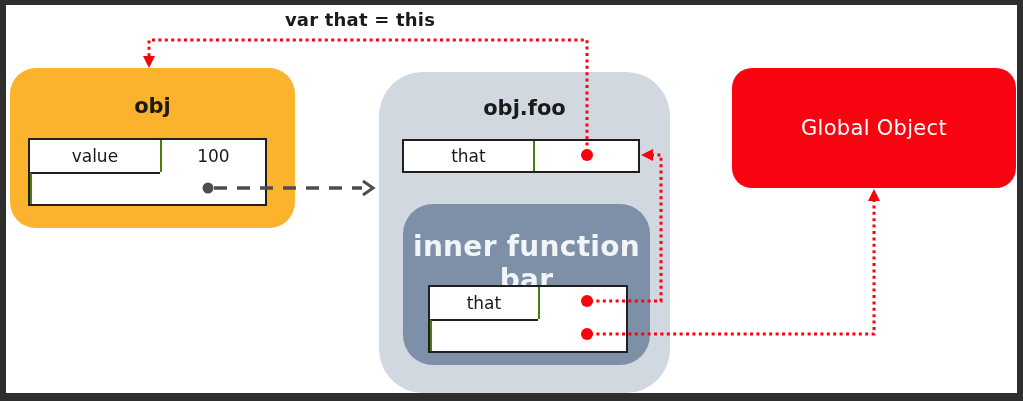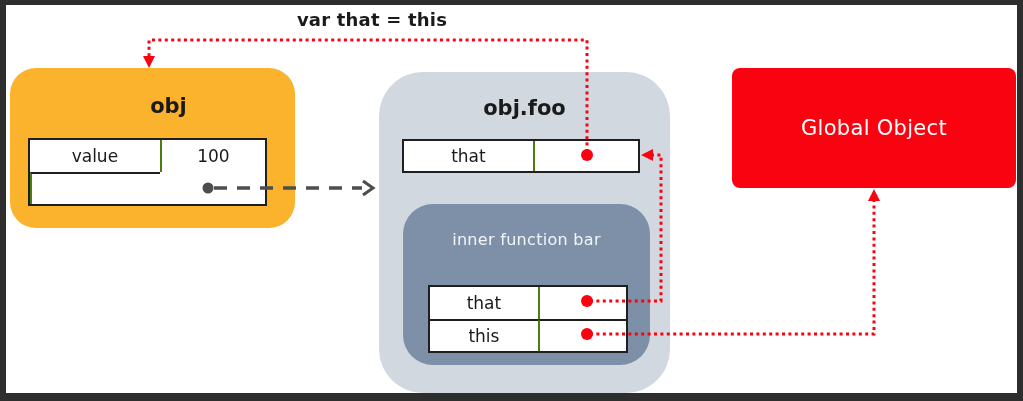--- a/index.html
+++ b/index.html
@@ -7,37 +7,37 @@
     position:relative;width:1023px;height:401px;overflow:hidden;
     background:var(--frame-dark,#2e2e2e);
     font-family:"DejaVu Sans","Liberation Sans",sans-serif;
     -webkit-font-smoothing:antialiased;
   }
   .canvas{
     position:absolute;left:6px;top:5px;width:1011px;height:388px;
     background:#ffffff;
   }
   .annotation{
-    position:absolute;left:282px;top:9px;width:180px;
+    position:absolute;left:270px;top:9px;width:180px;
     text-align:center;font-size:18px;font-weight:bold;color:#1a1a1a;
     letter-spacing:.2px;
   }
   .box{position:absolute;box-sizing:border-box;}
   .obj-box{left:10px;top:68px;width:285px;height:160px;border-radius:26px;background:var(--obj-orange,#fbb32d);}
   .objfoo-box{left:379px;top:72px;width:291px;height:321px;border-radius:44px;background:var(--outer-slate,#d2d8e0);}
   .inner-box{left:403px;top:204px;width:247px;height:161px;border-radius:30px;background:var(--inner-slate,#7a8ca4);}
   .global-box{
-    left:732px;top:68px;width:284px;height:120px;border-radius:8px;
+    left:732px;top:68px;width:284px;height:120px;border-radius:20px;
     background:var(--accent-red,#fa0310);
     display:flex;align-items:center;justify-content:center;
   }
   .box-title{width:100%;text-align:center;font-size:21px;color:#1a1a1a;}
-  .obj-box .box-title{margin-top:26px;font-weight:bold;margin-left:16px;}
+  .obj-box .box-title{margin-top:26px;font-weight:bold;}
   .objfoo-box .box-title{margin-top:24px;font-weight:bold;}
-  .inner-box .box-title{margin-top:26px;color:#f2f5f8;font-weight:normal;font-size:16px;letter-spacing:.3px;}
+  .inner-box .box-title{margin-top:26px;color:#f2f5f8;font-weight:bold;font-size:28px;letter-spacing:.3px;}
   .global-box .box-title{color:#ffffff;font-weight:normal;font-size:21px;letter-spacing:.3px;}
   .tbl{
     position:absolute;box-sizing:border-box;background:#ffffff;
     border:2px solid #1f1f1f;display:grid;
   }
   .tbl .cell{
     display:flex;align-items:center;justify-content:center;
     font-size:17px;color:#1a1a1a;box-sizing:border-box;
   }
   .tbl .cell.col2{border-left:2px solid #4d7c0f;}
@@ -73,21 +73,20 @@
     <div class="cell">that</div>
     <div class="cell col2"></div>
   </div>
 
   <div class="box inner-box">
     <div class="box-title">inner function bar</div>
   </div>
   <div class="tbl inner-table">
     <div class="cell">that</div>
     <div class="cell col2"></div>
-    <div class="cell rown">this</div>
     <div class="cell col2 rown"></div>
   </div>
 
   <div class="box global-box">
     <div class="box-title">Global Object</div>
   </div>
 
   <div class="annotation">var that = this</div>
 
   <svg class="connectors" viewBox="0 0 1023 401" aria-hidden="true">

